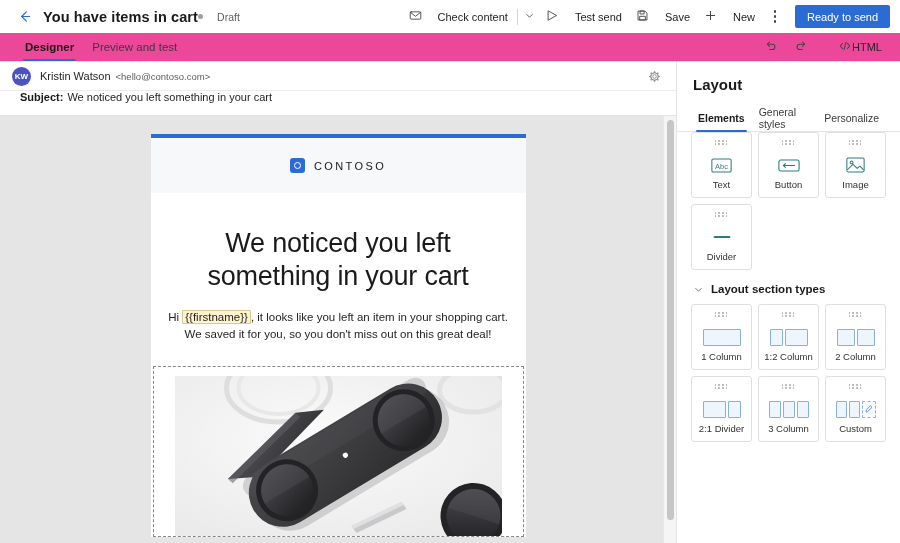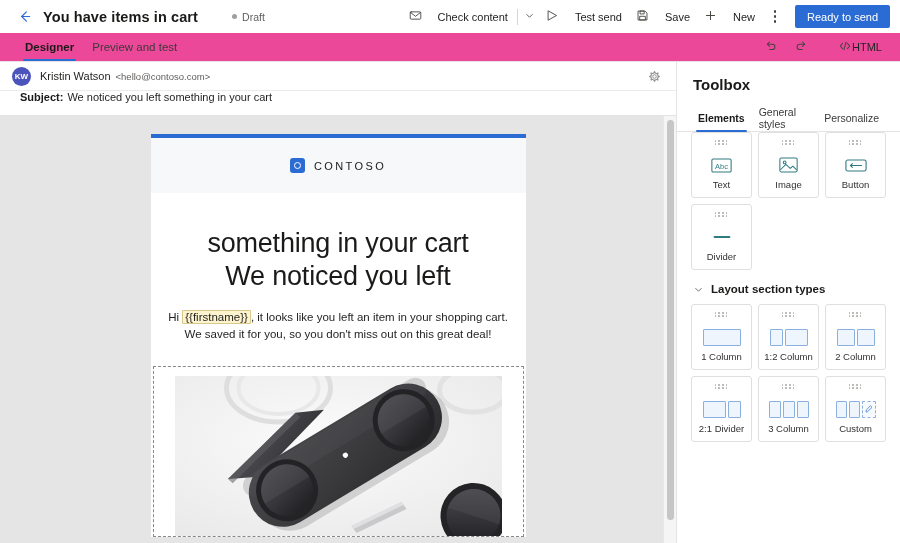--- a/index.html
+++ b/index.html
@@ -22,22 +22,22 @@
   .back-btn {
     width: 20px; height: 20px; flex: 0 0 20px;
     display: flex; align-items: center; justify-content: center;
     color: #2b6cd4; cursor: pointer;
   }
   .doc-title {
     font-size: 14.5px; font-weight: 600; color: #1b1a19;
     margin-left: 9px; white-space: nowrap; letter-spacing: .1px;
   }
   .status-chip {
-    display: flex; align-items: center; gap: 5px;
-    margin-left: 34px; font-size: 10.5px; color: #605e5c;
+    display: flex; align-items: center; gap: 14px;
+    font-size: 10.5px; color: #605e5c;
   }
   .status-dot { width: 5px; height: 5px; border-radius: 50%; background: #a19f9d; }
   .cmd-spacer { flex: 1 1 auto; }
   .cmd-group { display: flex; align-items: center; gap: 0; }
   .cmd-item {
     display: flex; align-items: center; gap: 16px;
     height: 26px; padding: 0 7px;
     font-size: 11px; color: #242424; cursor: pointer;
     white-space: nowrap; border-radius: 2px;
   }
@@ -365,22 +365,22 @@
             <div class="logo-lockup">
               <span class="logo-mark">
                   <span></span>
                 </span>
               <span class="logo-word">CONTOSO</span>
             </div>
           </div>
 
           <div class="email-hero">
             <div class="hero-title">
+              <div>We noticed you left</div>
               <div>something in your cart</div>
-              <div>We noticed you left</div>
             </div>
           </div>
 
           <div class="hero-sub">
             <span>Hi </span><span class="token">{{firstname}}</span><span>, it looks like you left an item in your shopping cart.</span>
             <div>We saved it for you, so you don't miss out on this great deal!</div>
           </div>
 
           <div class="email-image-section">
             <div class="email-photo">
@@ -435,21 +435,21 @@
           </div>
         </div>
 
         <div class="canvas-scroll">
           <div class="thumb"></div>
         </div>
       </div>
     </div>
 
     <div class="toolbox">
-      <div class="toolbox-title">Toolbox</div>
+      <div class="toolbox-title">Layout</div>
 
       <div class="toolbox-tabs">
         <div class="tb-tab active">
           <span>Elements</span>
         </div>
         <div class="tb-tab">
           <span>General styles</span>
         </div>
         <div class="tb-tab">
           <span>Personalize</span>
@@ -471,20 +471,41 @@
                 <i></i>
                 <i></i>
               </span>
             <span class="card-icon">
               <svg width="21" height="15" viewBox="0 0 24 17" fill="none" stroke="currentColor" stroke-width="1.2">
                 <rect x="1" y="1" width="22" height="15" rx="1.5"></rect>
                 <text x="12" y="12" font-size="8.5" fill="currentColor" stroke="none" text-anchor="middle" font-family="Liberation Sans, sans-serif">Abc</text>
               </svg>
             </span>
             <span class="card-label">Text</span>
+          </div>
+
+          <div class="card">
+            <span class="drag-dots">
+                <i></i>
+                <i></i>
+                <i></i>
+                <i></i>
+                <i></i>
+                <i></i>
+                <i></i>
+                <i></i>
+              </span>
+            <span class="card-icon">
+              <svg width="22" height="13" viewBox="0 0 24 14" fill="none" stroke="currentColor" stroke-width="1.2" stroke-linecap="round">
+                <rect x="1" y="1" width="22" height="12" rx="2"></rect>
+                <path d="M6 7 H18"></path>
+                  <path d="M8 5 L6 7 L8 9"></path>
+              </svg>
+            </span>
+            <span class="card-label">Button</span>
           </div>
 
           <div class="card">
             <span class="drag-dots">
                 <i></i>
                 <i></i>
                 <i></i>
                 <i></i>
                 <i></i>
                 <i></i>
@@ -492,41 +513,20 @@
                 <i></i>
               </span>
             <span class="card-icon">
               <svg width="19" height="16" viewBox="0 0 22 18" fill="none" stroke="currentColor" stroke-width="1.2" stroke-linejoin="round">
                 <rect x="1" y="1" width="20" height="16" rx="1.5"></rect>
                 <circle cx="6.5" cy="6" r="1.6"></circle>
                 <path d="M1.6 14.5 L8 8.2 L13 13 L16 10.4 L20.4 14.6"></path>
               </svg>
             </span>
             <span class="card-label">Image</span>
-          </div>
-
-          <div class="card">
-            <span class="drag-dots">
-                <i></i>
-                <i></i>
-                <i></i>
-                <i></i>
-                <i></i>
-                <i></i>
-                <i></i>
-                <i></i>
-              </span>
-            <span class="card-icon">
-              <svg width="22" height="13" viewBox="0 0 24 14" fill="none" stroke="currentColor" stroke-width="1.2" stroke-linecap="round">
-                <rect x="1" y="1" width="22" height="12" rx="2"></rect>
-                <path d="M6 7 H18"></path>
-                  <path d="M8 5 L6 7 L8 9"></path>
-              </svg>
-            </span>
-            <span class="card-label">Button</span>
           </div>
 
           <div class="card">
             <span class="drag-dots">
                 <i></i>
                 <i></i>
                 <i></i>
                 <i></i>
                 <i></i>
                 <i></i>

